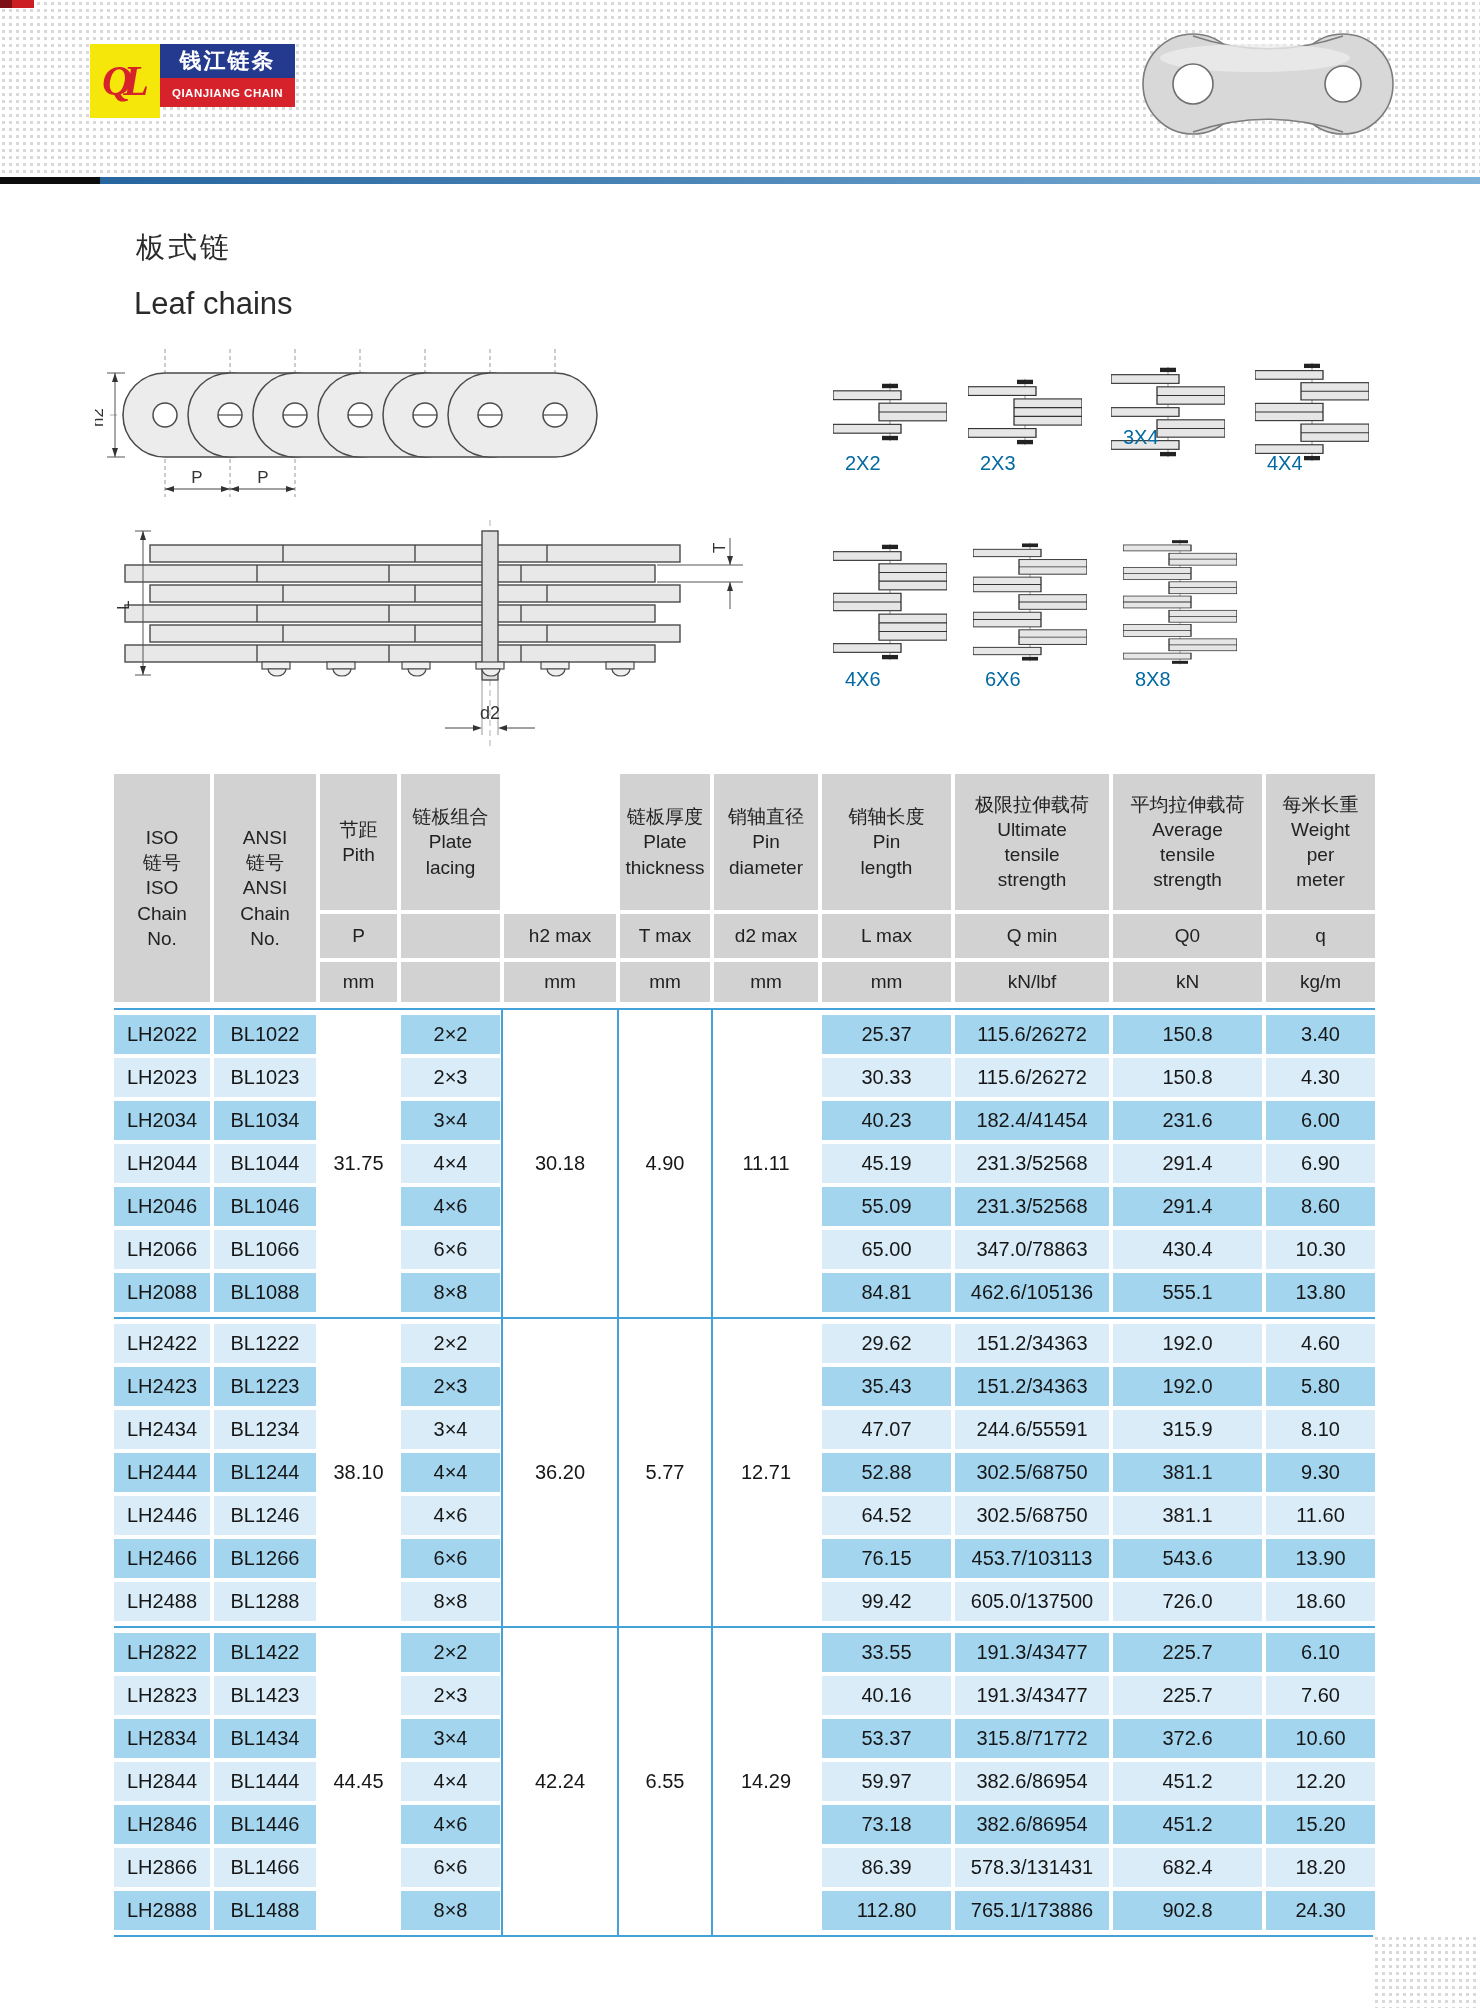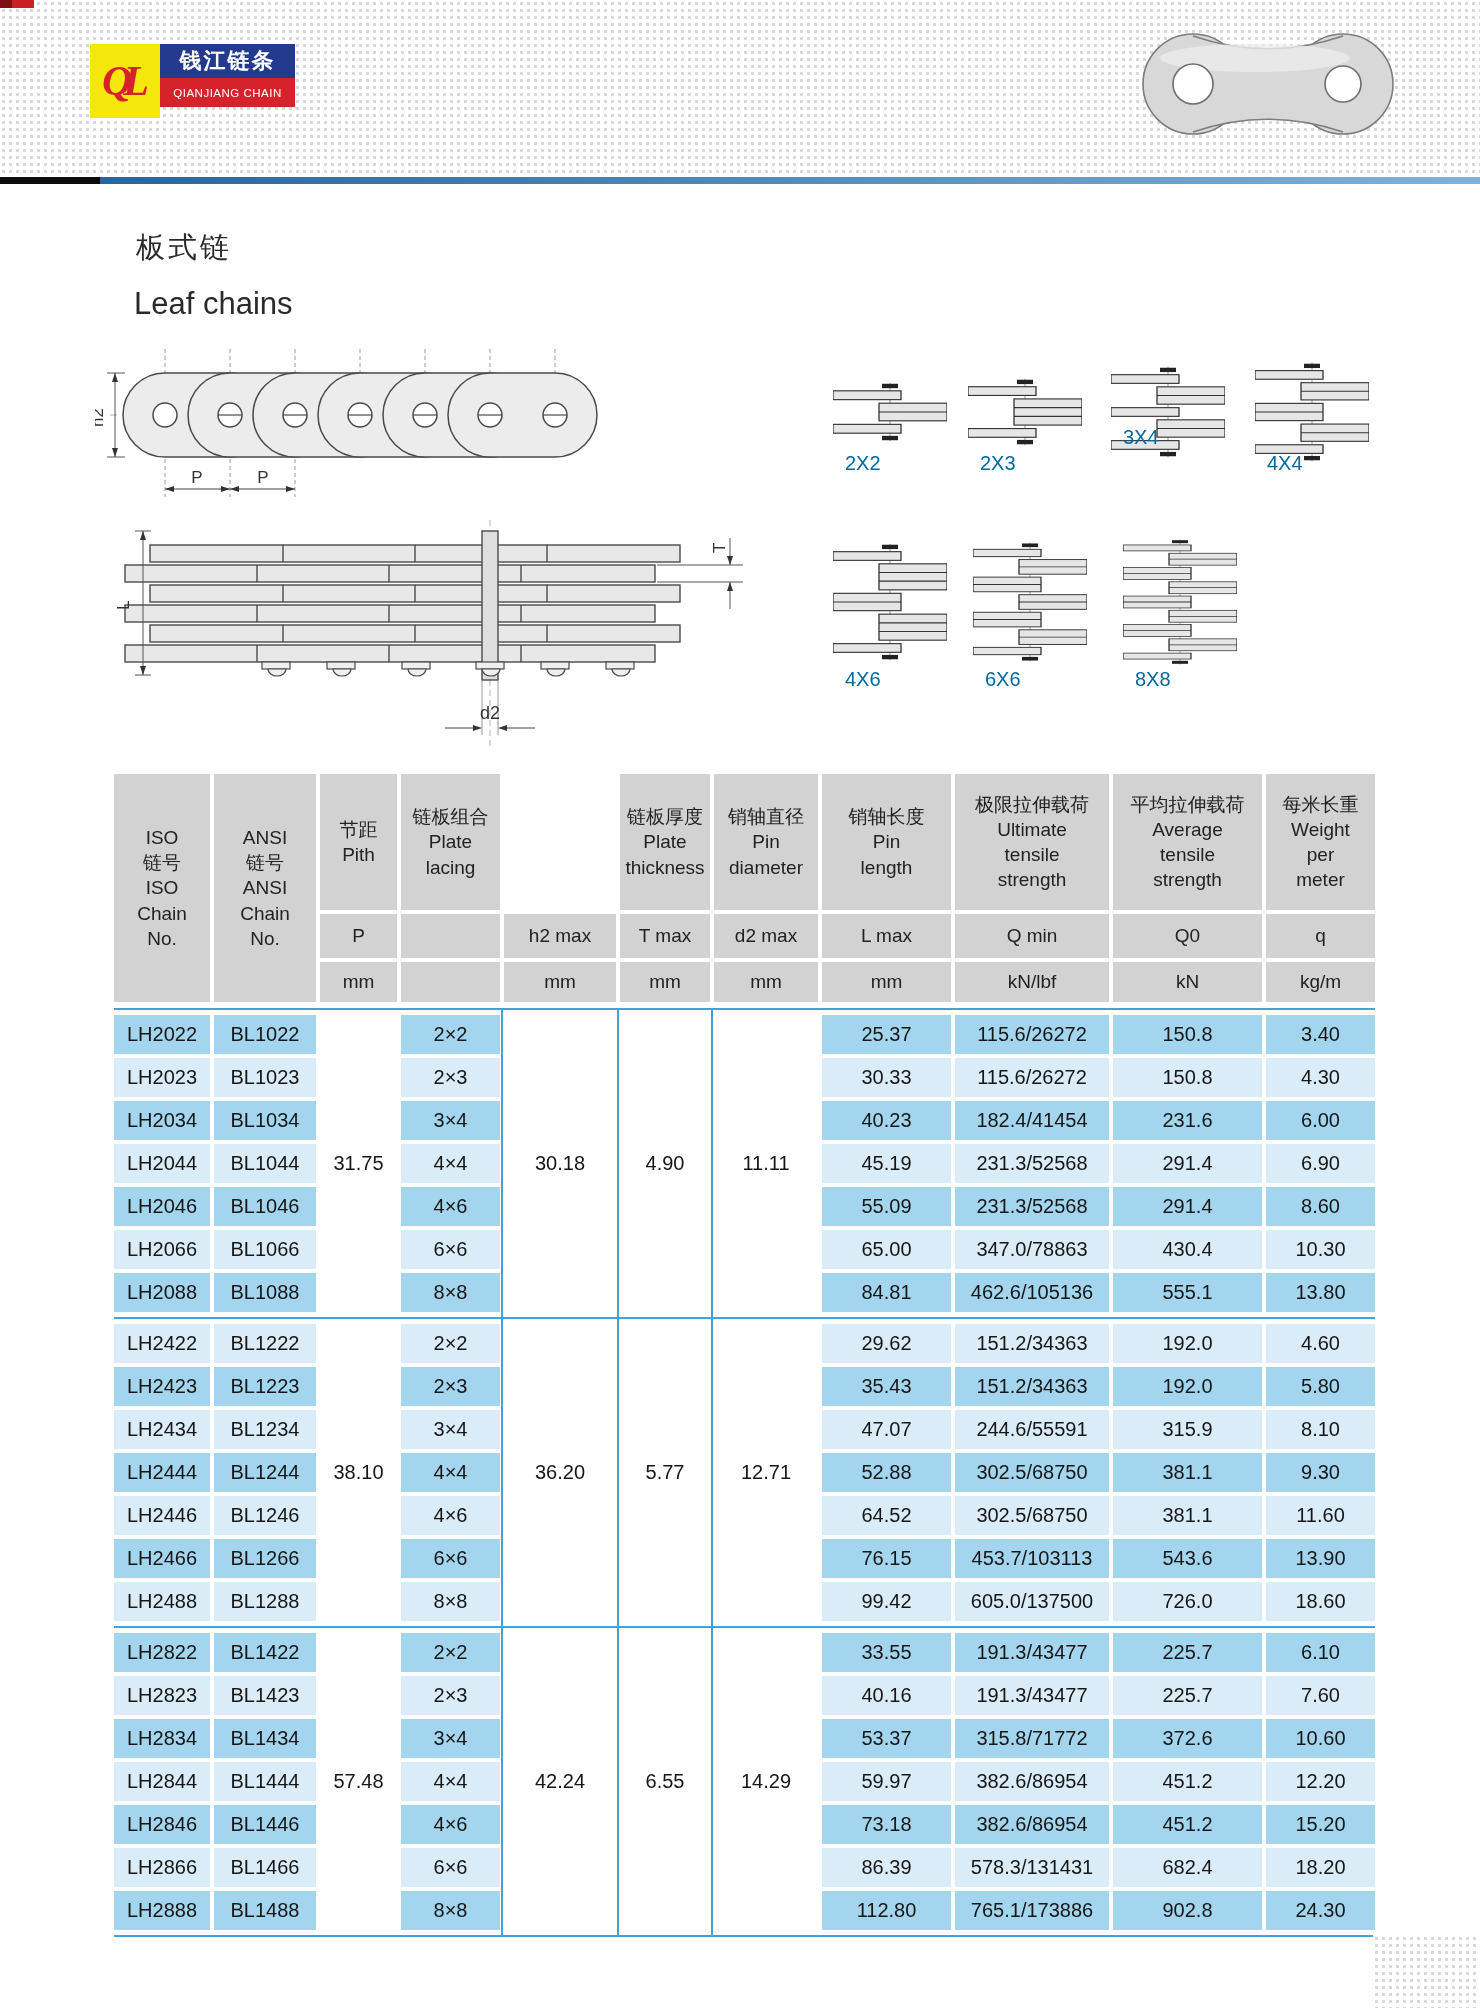--- a/index.html
+++ b/index.html
@@ -16,21 +16,21 @@
              background:linear-gradient(90deg,#26659e,#7fb2d9);}
   
   .logo{position:absolute;left:90px;top:44px;width:205px;height:74px;display:flex;}
   .logo-yellow{width:70px;height:74px;background:#f6e70a;display:flex;align-items:center;justify-content:center;}
   .logo-mono{font-family:"Liberation Serif","DejaVu Serif",serif;font-style:italic;font-weight:bold;
              font-size:42px;color:#d6232b;letter-spacing:-9px;padding-right:8px;}
   .logo-right{width:135px;height:63px;display:flex;flex-direction:column;}
   .logo-blue{height:40px;background:#233a8f;color:#fff;display:flex;align-items:center;justify-content:center;
              font-size:22px;font-weight:bold;letter-spacing:2px;}
   .logo-red{height:34px;background:#d6232b;color:#fff;display:flex;align-items:center;justify-content:center;
-            font-size:11.5px;font-weight:normal;letter-spacing:.5px;}
+            font-size:11.5px;font-weight:bold;letter-spacing:.5px;}
   .hero{position:absolute;left:1105px;top:26px;}
   
   .title-zh{position:absolute;left:136px;top:228px;font-size:29px;color:#2a2a2a;letter-spacing:3px;}
   .title-en{position:absolute;left:134px;top:286px;font-size:31px;color:#2a2a2a;}
   
   .draw{position:absolute;left:95px;top:335px;}
   .lace{position:absolute;}
   .lace-label{position:absolute;width:90px;text-align:left;font-size:20px;color:#0369a1;}
   
   .tbl{position:absolute;left:114px;top:774px;width:1261px;}
@@ -432,21 +432,21 @@
         <div class="trow dk"><div class="cell">LH2444</div><div class="cell">BL1244</div><div class="cell">4×4</div><div class="cell">52.88</div><div class="cell">302.5/68750</div><div class="cell">381.1</div><div class="cell">9.30</div></div>
         <div class="trow pl"><div class="cell">LH2446</div><div class="cell">BL1246</div><div class="cell">4×6</div><div class="cell">64.52</div><div class="cell">302.5/68750</div><div class="cell">381.1</div><div class="cell">11.60</div></div>
         <div class="trow dk"><div class="cell">LH2466</div><div class="cell">BL1266</div><div class="cell">6×6</div><div class="cell">76.15</div><div class="cell">453.7/103113</div><div class="cell">543.6</div><div class="cell">13.90</div></div>
         <div class="trow pl"><div class="cell">LH2488</div><div class="cell">BL1288</div><div class="cell">8×8</div><div class="cell">99.42</div><div class="cell">605.0/137500</div><div class="cell">726.0</div><div class="cell">18.60</div></div>
       </div>
 
       <div class="grp last">
         <div class="vline v1"></div>
         <div class="vline v2"></div>
         <div class="vline v3"></div>
-        <div class="cell mg mP">57.48</div>
+        <div class="cell mg mP">44.45</div>
         <div class="cell mg mH">42.24</div>
         <div class="cell mg mT">6.55</div>
         <div class="cell mg mD">14.29</div>
         <div class="trow dk"><div class="cell">LH2822</div><div class="cell">BL1422</div><div class="cell">2×2</div><div class="cell">33.55</div><div class="cell">191.3/43477</div><div class="cell">225.7</div><div class="cell">6.10</div></div>
         <div class="trow pl"><div class="cell">LH2823</div><div class="cell">BL1423</div><div class="cell">2×3</div><div class="cell">40.16</div><div class="cell">191.3/43477</div><div class="cell">225.7</div><div class="cell">7.60</div></div>
         <div class="trow dk"><div class="cell">LH2834</div><div class="cell">BL1434</div><div class="cell">3×4</div><div class="cell">53.37</div><div class="cell">315.8/71772</div><div class="cell">372.6</div><div class="cell">10.60</div></div>
         <div class="trow pl"><div class="cell">LH2844</div><div class="cell">BL1444</div><div class="cell">4×4</div><div class="cell">59.97</div><div class="cell">382.6/86954</div><div class="cell">451.2</div><div class="cell">12.20</div></div>
         <div class="trow dk"><div class="cell">LH2846</div><div class="cell">BL1446</div><div class="cell">4×6</div><div class="cell">73.18</div><div class="cell">382.6/86954</div><div class="cell">451.2</div><div class="cell">15.20</div></div>
         <div class="trow pl"><div class="cell">LH2866</div><div class="cell">BL1466</div><div class="cell">6×6</div><div class="cell">86.39</div><div class="cell">578.3/131431</div><div class="cell">682.4</div><div class="cell">18.20</div></div>
         <div class="trow dk"><div class="cell">LH2888</div><div class="cell">BL1488</div><div class="cell">8×8</div><div class="cell">112.80</div><div class="cell">765.1/173886</div><div class="cell">902.8</div><div class="cell">24.30</div></div>

